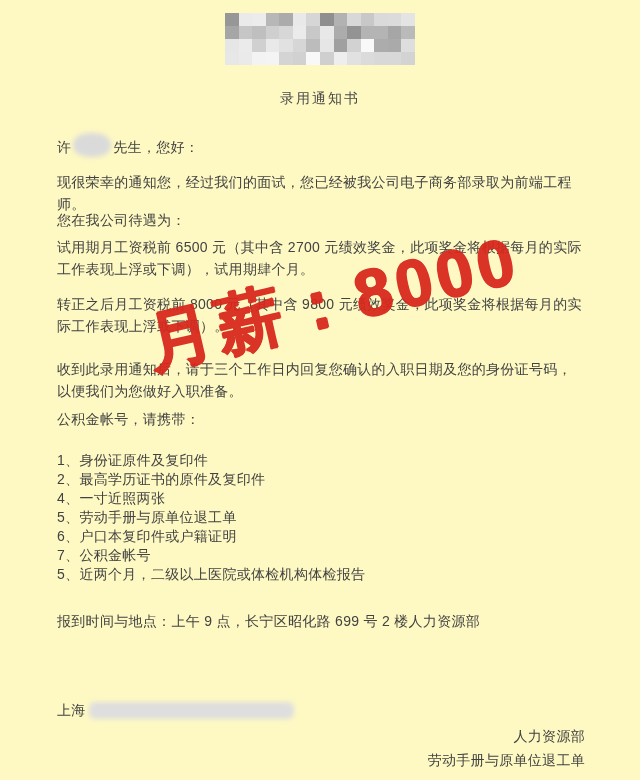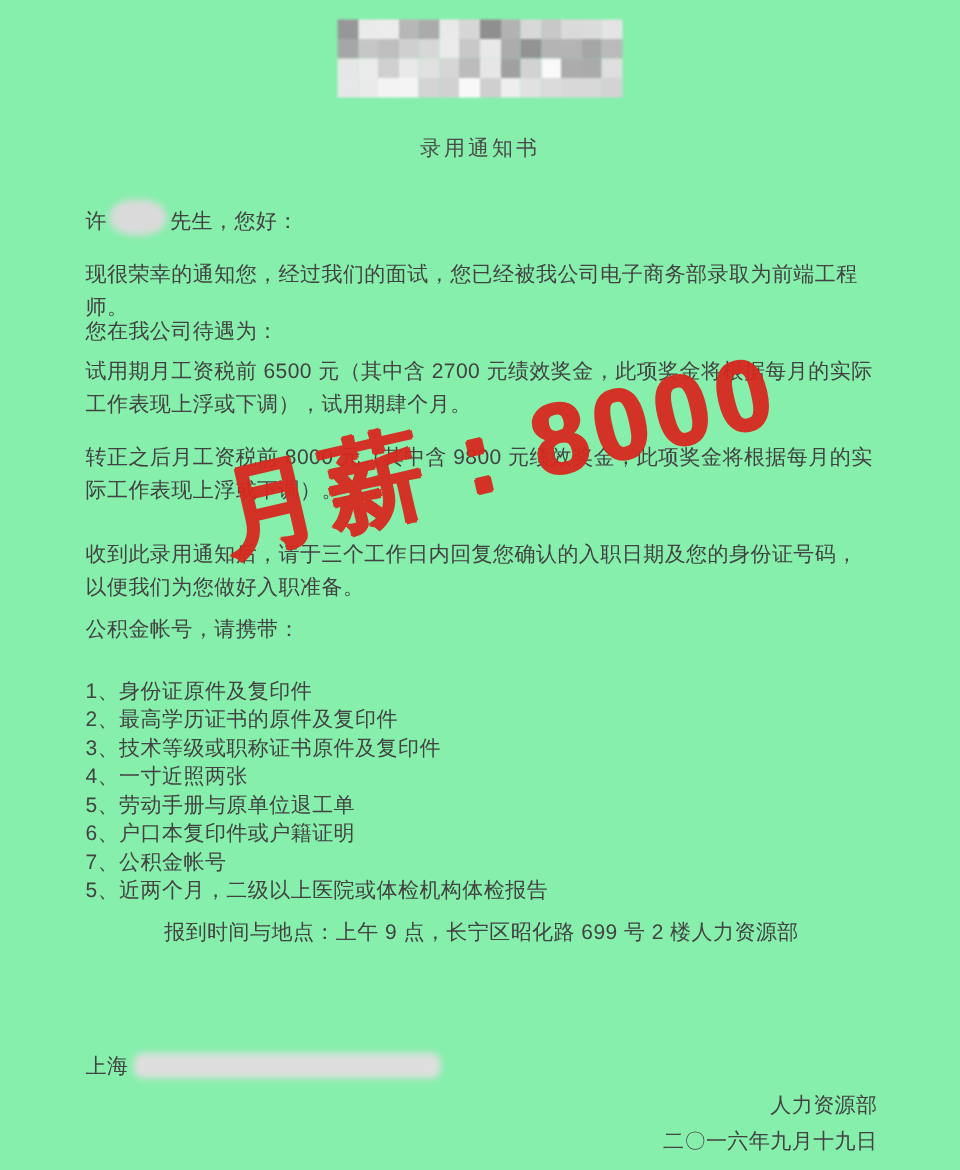--- a/index.html
+++ b/index.html
@@ -6,21 +6,21 @@
   html,body { width: 640px; height: 780px; }
   body {
     font-family: "Liberation Sans", "DejaVu Sans", sans-serif;
     background: #ffffff;
     position: relative;
     overflow: hidden;
     color: #424242;
   }
   .page {
     position: absolute; inset: 0;
-    background: #86efac;
+    background: #fef9c3;
   }
   .block { position: absolute; left: 57px; width: 528px; font-size: 14px; line-height: 22px; letter-spacing: 0.3px; }
   .title {
     left: 0; width: 640px; text-align: center;
     color: #4a4a4a; letter-spacing: 2px;
   }
   
   .logo-mosaic {
     position: absolute; left: 225px; top: 13px;
     width: 190px; height: 52px;
@@ -137,33 +137,32 @@
 
   <div class="block" style="top:293px;">转正之后月工资税前 8000 元（其中含 9800 元绩效奖金，此项奖金将根据每月的实际工作表现上浮或下调）。</div>
 
   <div class="block" style="top:358px;">收到此录用通知后，请于三个工作日内回复您确认的入职日期及您的身份证号码，以便我们为您做好入职准备。</div>
 
   <div class="block" style="top:408px;">公积金帐号，请携带：</div>
 
   <div class="block checklist" style="top:451px;">
     <div>1、身份证原件及复印件</div>
     <div>2、最高学历证书的原件及复印件</div>
-    <div>3、技术等级或职称证书原件及复印件</div>
     <div>4、一寸近照两张</div>
     <div>5、劳动手册与原单位退工单</div>
     <div>6、户口本复印件或户籍证明</div>
     <div>7、公积金帐号</div>
     <div>5、近两个月，二级以上医院或体检机构体检报告</div>
   </div>
 
-  <div class="block" style="top:610px;text-align:center;">报到时间与地点：上午 9 点，长宁区昭化路 699 号 2 楼人力资源部</div>
+  <div class="block" style="top:610px;">报到时间与地点：上午 9 点，长宁区昭化路 699 号 2 楼人力资源部</div>
 
 
   <div class="block" style="top:699px;">
     <span>上海</span><span class="redact company"></span>
   </div>
 
   <div class="block right-align" style="top:725px;">人力资源部</div>
-  <div class="block right-align" style="top:749px;">二〇一六年九月十九日</div>
+  <div class="block right-align" style="top:749px;">劳动手册与原单位退工单</div>
 
   <div class="watermark" style="color: rgb(216, 40, 30);">月薪：8000</div>
 
 </div>
 
 </body></html>

